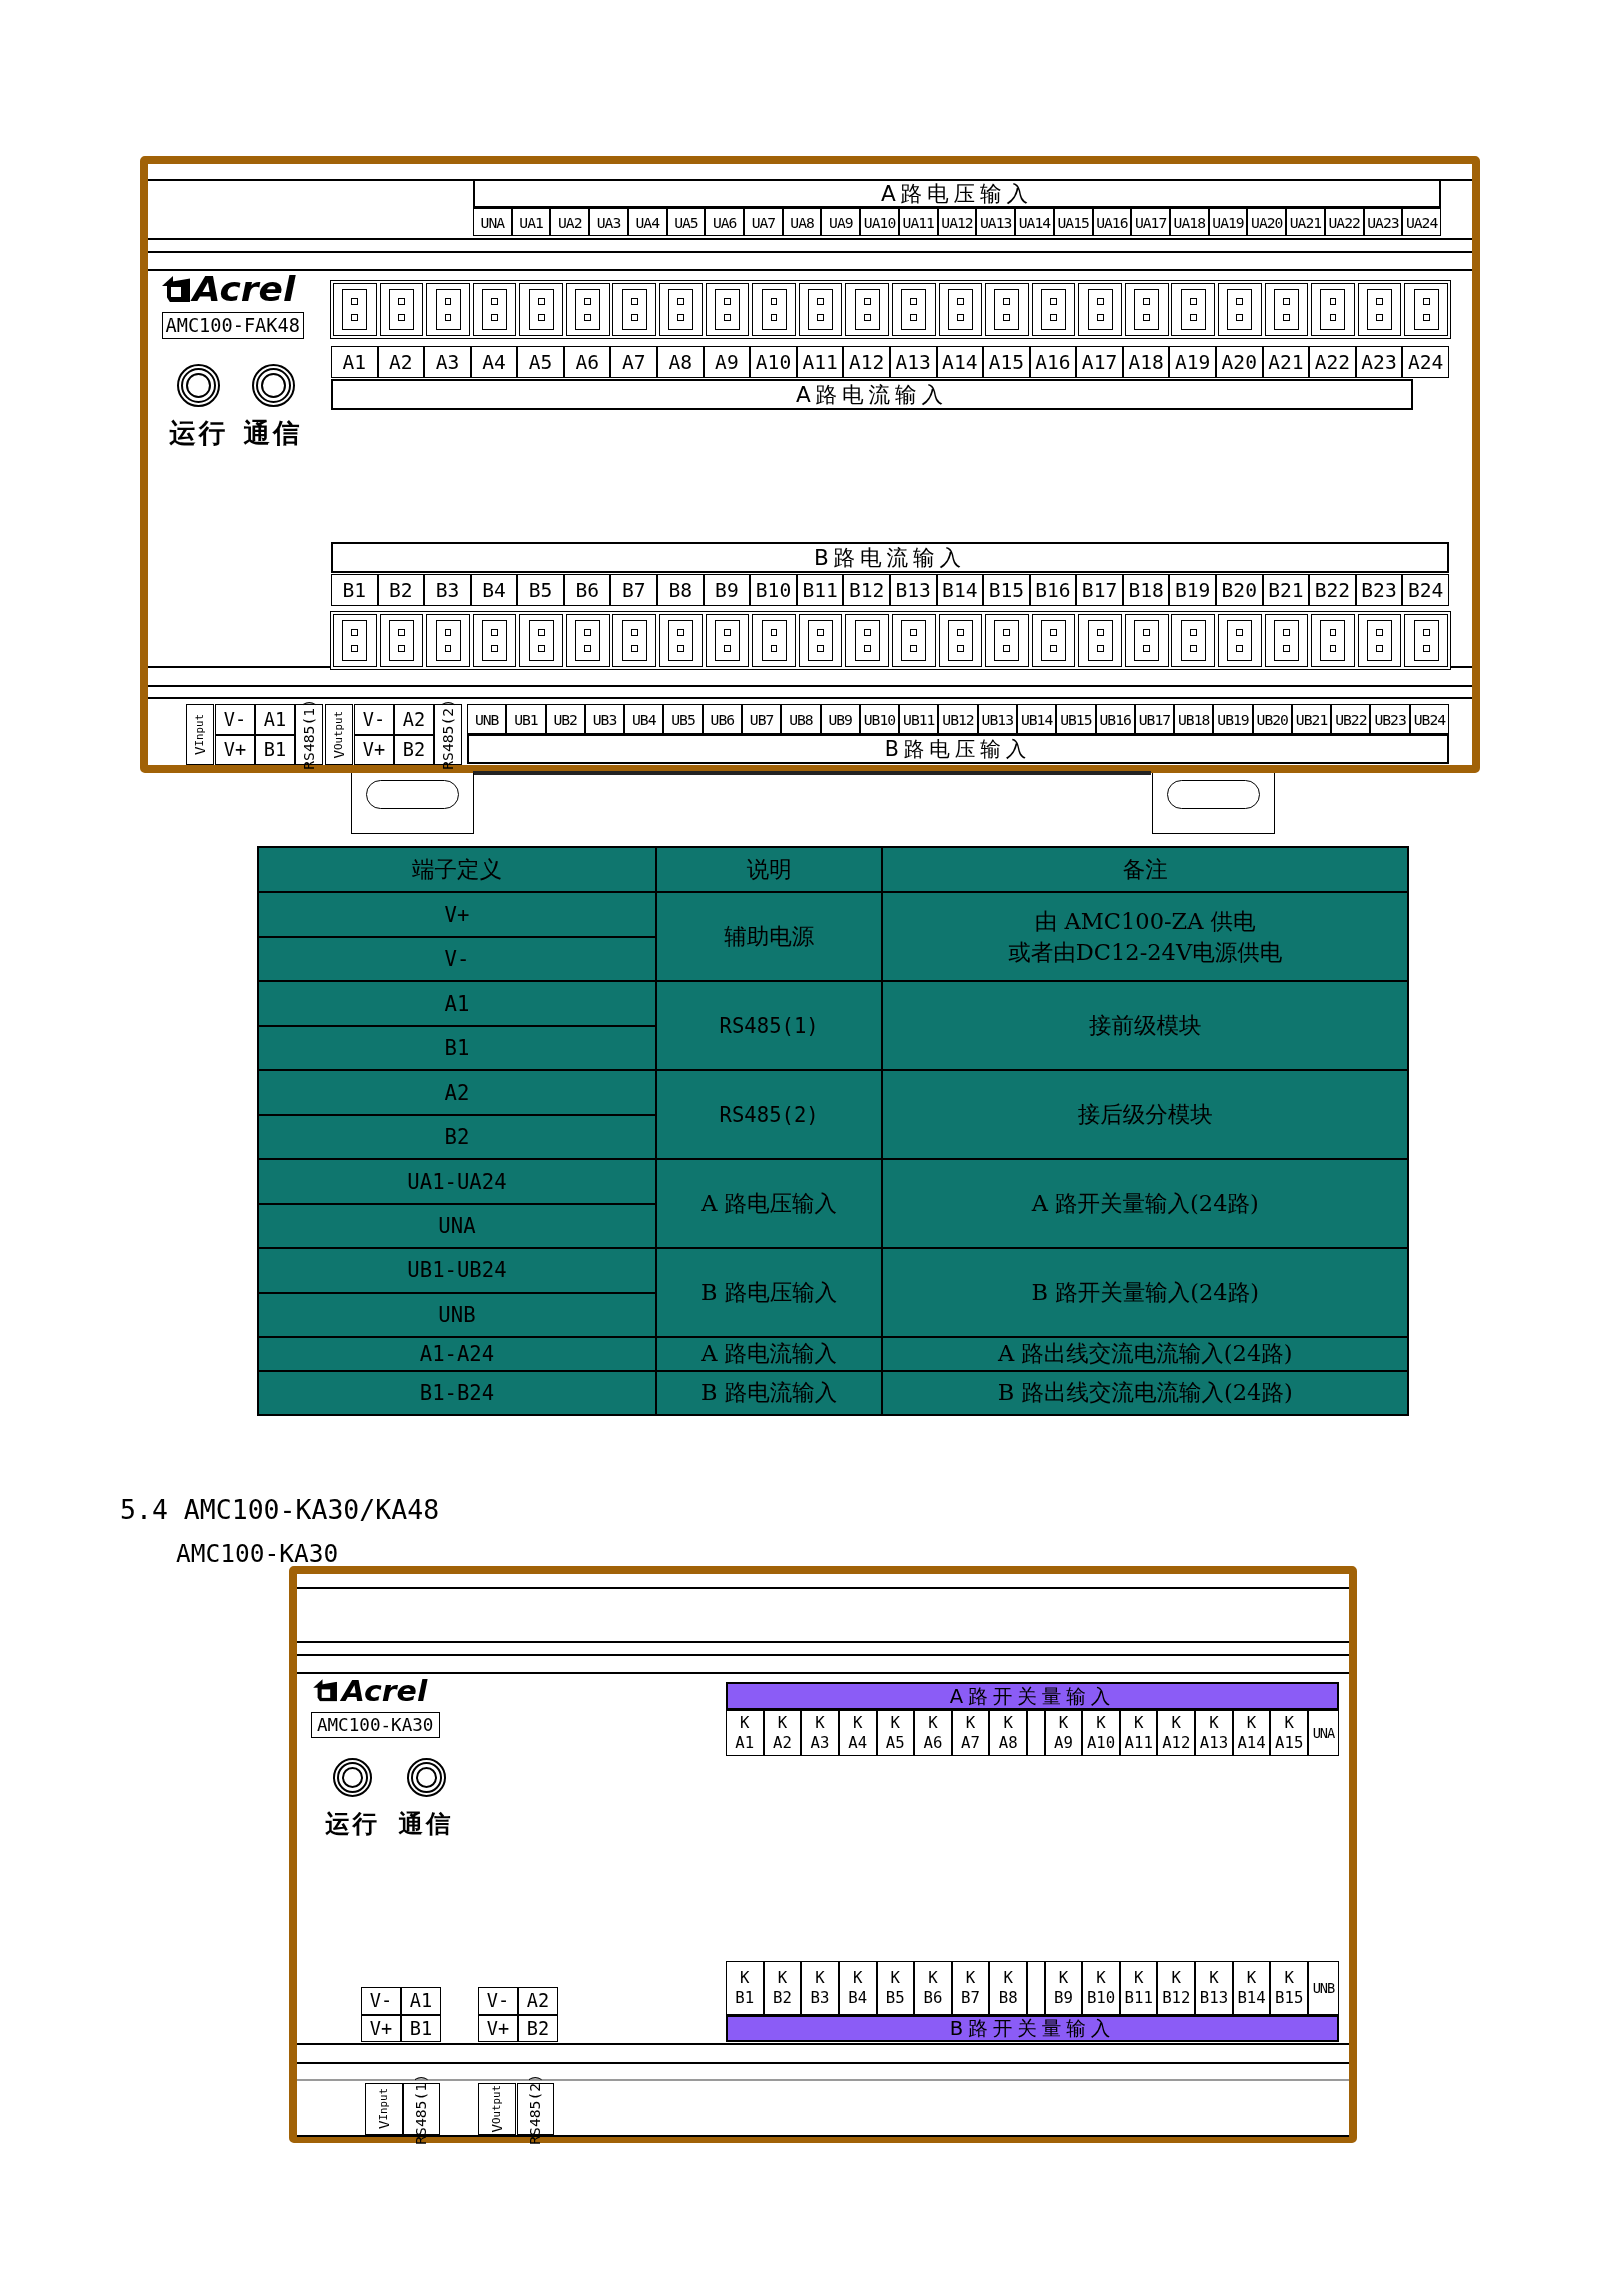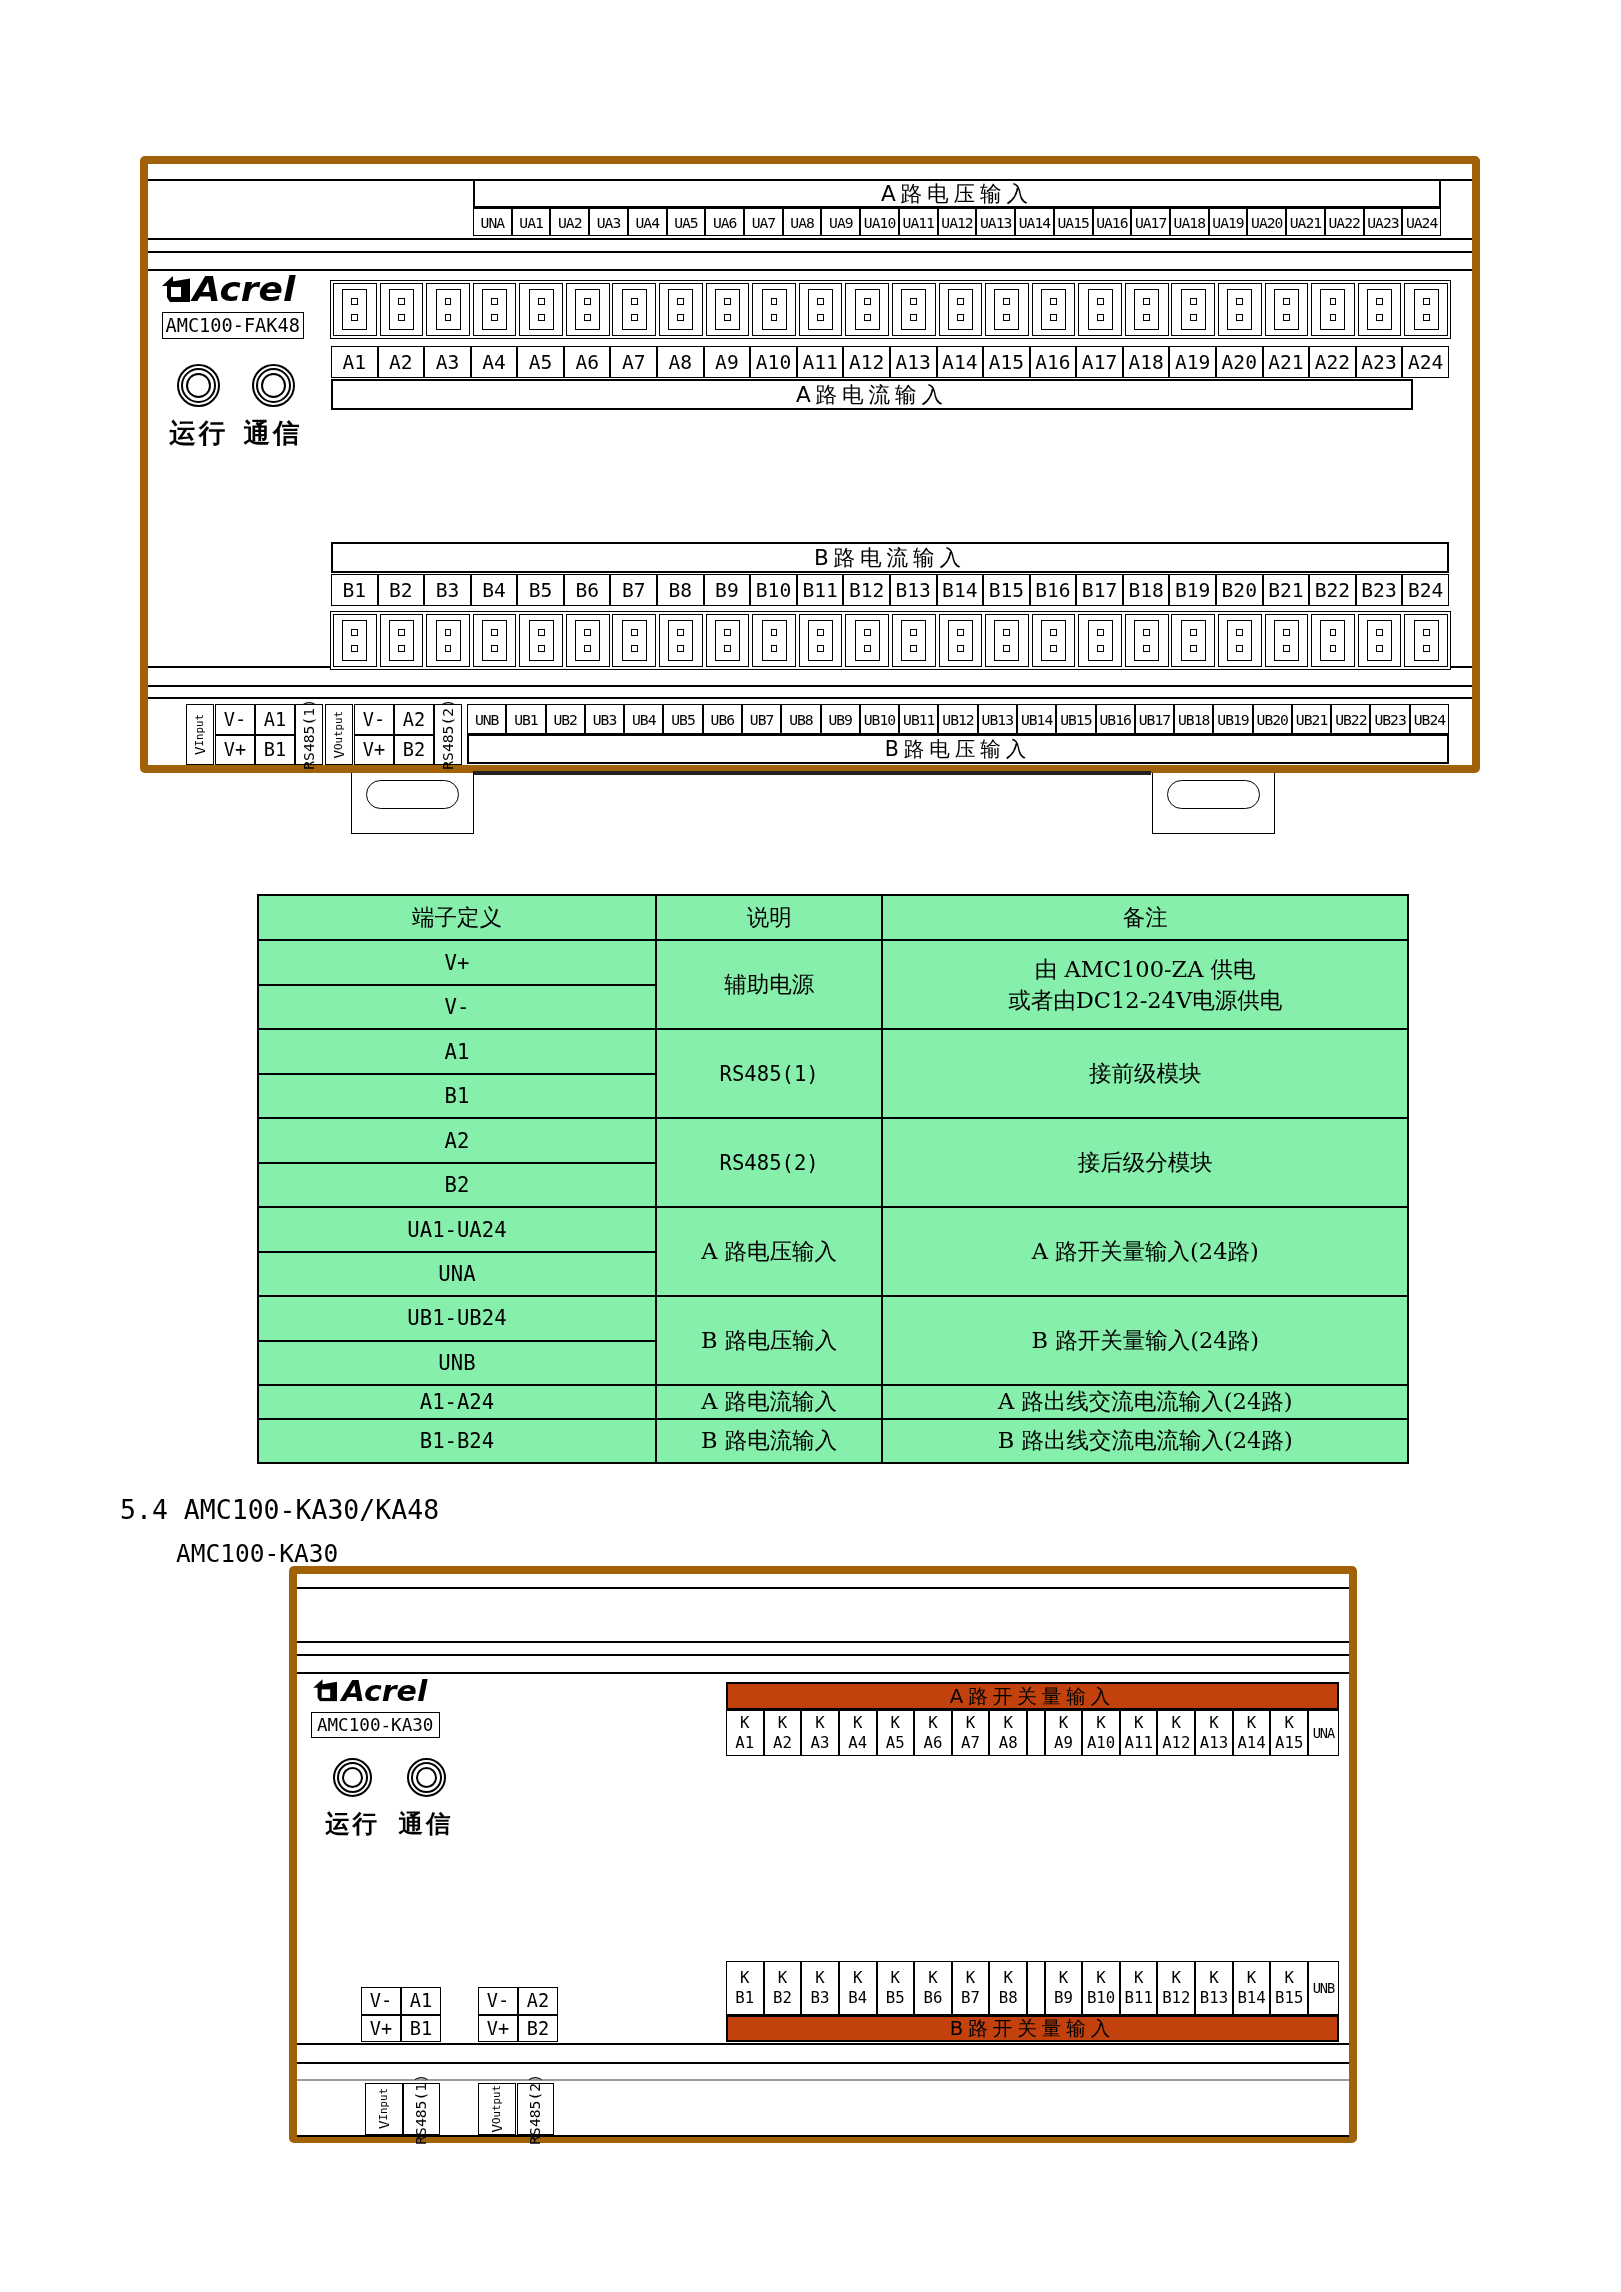--- a/index.html
+++ b/index.html
@@ -42,31 +42,31 @@
   
   .grid22{position:absolute;display:grid;grid-template-columns:1fr 1fr;grid-template-rows:1fr 1fr;box-sizing:border-box;background:#fff;}
   .grid22 div{border:1.5px solid #000;box-sizing:border-box;display:flex;align-items:center;justify-content:center;
               font-family:"DejaVu Sans Mono","Liberation Mono",monospace;font-size:18.6px;}
   
   .tab{position:absolute;border:1.5px solid #000;border-top:none;box-sizing:border-box;background:#fff;}
   .tab .slot{position:absolute;left:13.7px;right:13.7px;top:6.9px;height:29px;border:1.5px solid #000;border-radius:14.7px;box-sizing:border-box;}
   .rail{position:absolute;height:3.9px;background:#222;}
   
   .ktable{position:absolute;box-sizing:border-box;}
-  .khdr{border:2px solid #000;box-sizing:border-box;display:flex;align-items:center;justify-content:center;font-size:19.6px;letter-spacing:4.9px;background:#c2410c;white-space:nowrap;}
+  .khdr{border:2px solid #000;box-sizing:border-box;display:flex;align-items:center;justify-content:center;font-size:19.6px;letter-spacing:4.9px;background:#8b5cf6;white-space:nowrap;}
   .krow{display:flex;box-sizing:border-box;}
   .kgrp{display:flex;box-sizing:border-box;}
   .kc{flex:1;border:1.5px solid #000;box-sizing:border-box;display:flex;flex-direction:column;align-items:center;justify-content:center;
       font-family:"DejaVu Sans Mono","Liberation Mono",monospace;font-size:15.7px;line-height:19.6px;white-space:nowrap;overflow:hidden;background:#fff;}
   .kgap{width:17.6px;border:1.5px solid #000;box-sizing:border-box;background:#fff;}
   .kside{width:31px;border:1.5px solid #000;box-sizing:border-box;display:flex;align-items:center;justify-content:center;
          font-family:"DejaVu Sans Mono","Liberation Mono",monospace;font-size:13.7px;letter-spacing:-1px;background:#fff;}
   
-  table.def{position:absolute;border-collapse:collapse;table-layout:fixed;background:#86efac;
-            font-family:"DejaVu Serif","Liberation Serif",serif;font-size:22.5px;margin-top:48px;}
+  table.def{position:absolute;border-collapse:collapse;table-layout:fixed;background:#0f766e;
+            font-family:"DejaVu Serif","Liberation Serif",serif;font-size:22.5px;}
   table.def td,table.def th{border:2px solid #000;text-align:center;vertical-align:middle;font-weight:normal;padding:0;}
   table.def .mono{font-family:"DejaVu Sans Mono","Liberation Mono",monospace;font-size:20.6px;}
   
   .heading{position:absolute;font-family:"DejaVu Sans Mono","Liberation Mono",monospace;font-size:26.5px;white-space:nowrap;}
   .pageno{position:absolute;width:100%;text-align:center;font-family:"DejaVu Serif","Liberation Serif",serif;font-size:22.5px;}
 </style>
 </head>
 <body>
 
 <div id="page">

